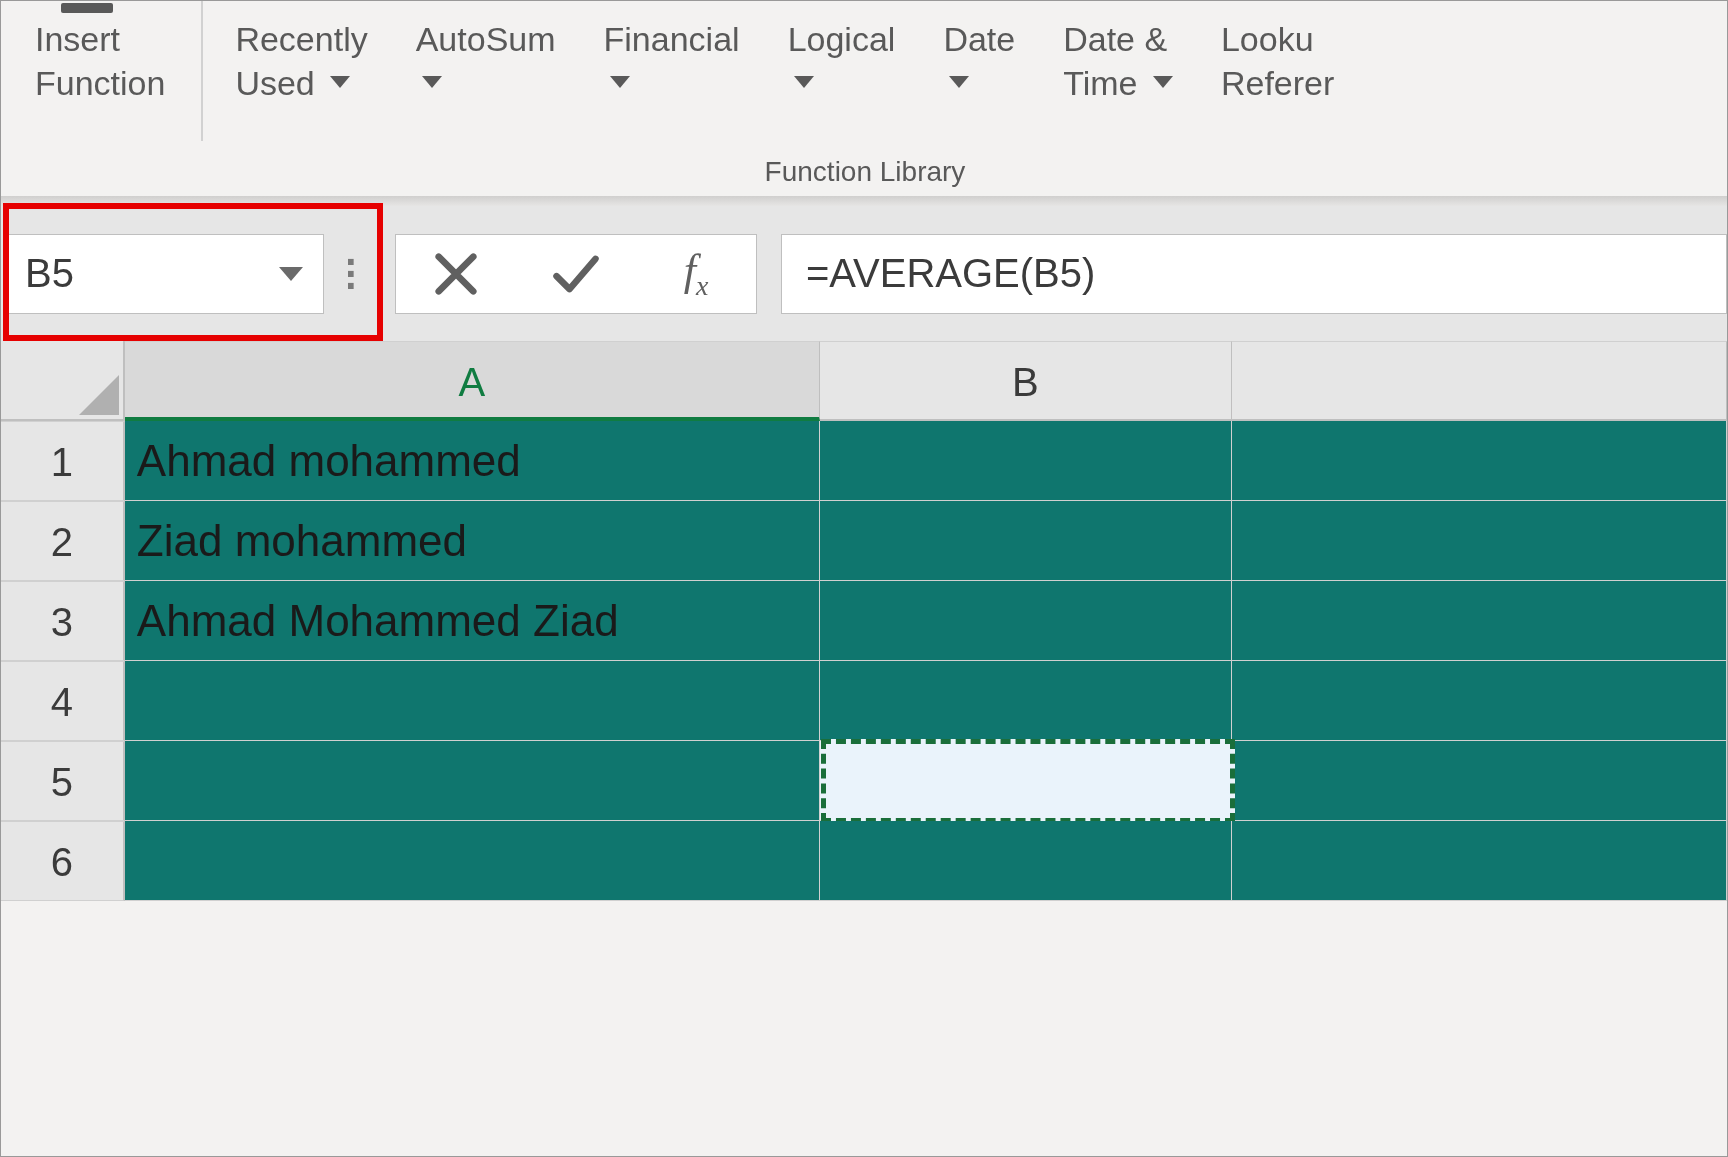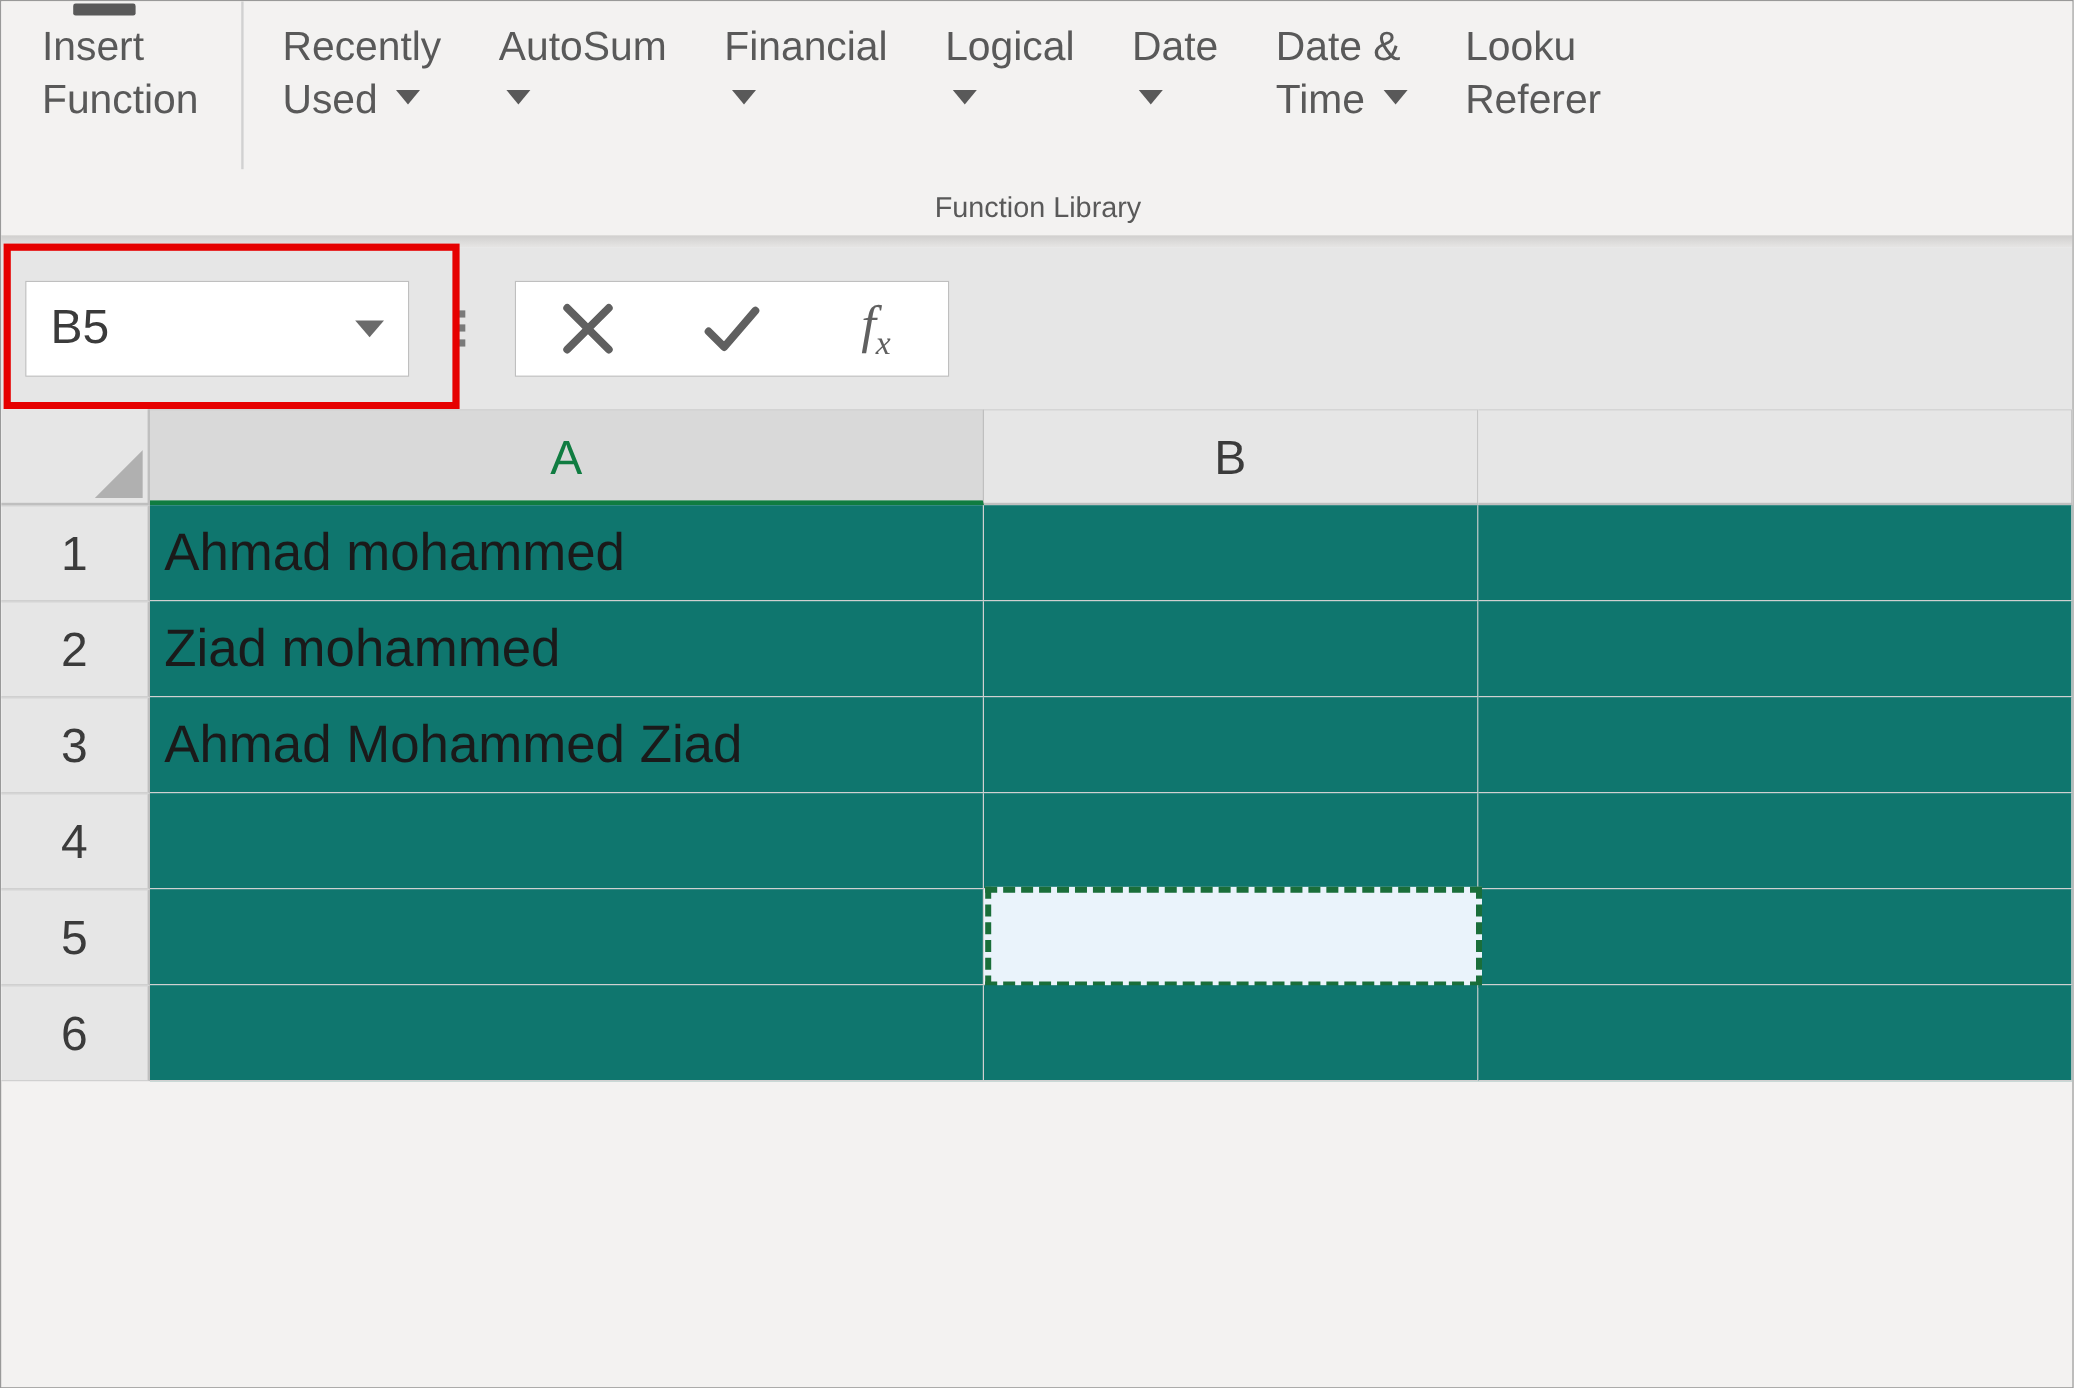--- a/index.html
+++ b/index.html
@@ -51,21 +51,21 @@
     background: #d1d1d1;
     margin: 0 8px 0 12px;
     margin-top: 0;
   }
   .group-caption {
     position: absolute;
     left: 2px; right: 0;
     bottom: 8px;
     text-align: center;
     color: #595959;
-    font-size: 24px;
+    font-size: 28px;
   }
   .ribbon-shadow {
     height: 10px;
     background: linear-gradient(#d0cfce,#e6e5e4);
     width: 100%;
   }
 
   
   .icon-stripe {
     position:absolute;
@@ -77,21 +77,21 @@
   
   .formula-bar {
     height: 135px;
     background: #e6e6e6;
     display: flex;
     align-items: center;
     padding: 0 0 0 0;
     position: relative;
   }
   .name-box-wrap {
-    padding: 18px 20px;
+    padding: 18px 3px;
   }
   .name-box {
     width: 320px;
     height: 80px;
     background: #ffffff;
     border: 1px solid #bfbfbf;
     display: flex;
     align-items: center;
     justify-content: space-between;
     padding: 0 20px;
@@ -310,20 +310,23 @@
     <div class="fb-btn">
       <svg class="check-svg" viewBox="0 0 24 24">
           <path d="M3 13 L9 19 L21 5" stroke="#606060" stroke-width="3" fill="none" stroke-linecap="round" stroke-linejoin="round"></path>
         </svg>
     </div>
     <div class="fb-btn">
       <span class="fx">f<sub>x</sub></span>
     </div>
   </div>
 
+  <div class="formula-input">
+    <span>=AVERAGE(B5)</span>
+  </div>
 </div>
 
 <div class="grid-wrap">
 
   <div class="grid-row">
     <div class="corner">
       <svg width="40" height="40">
           <path d="M40 0 L40 40 L0 40 Z" fill="#b0b0b0"></path>
         </svg>
     </div>

